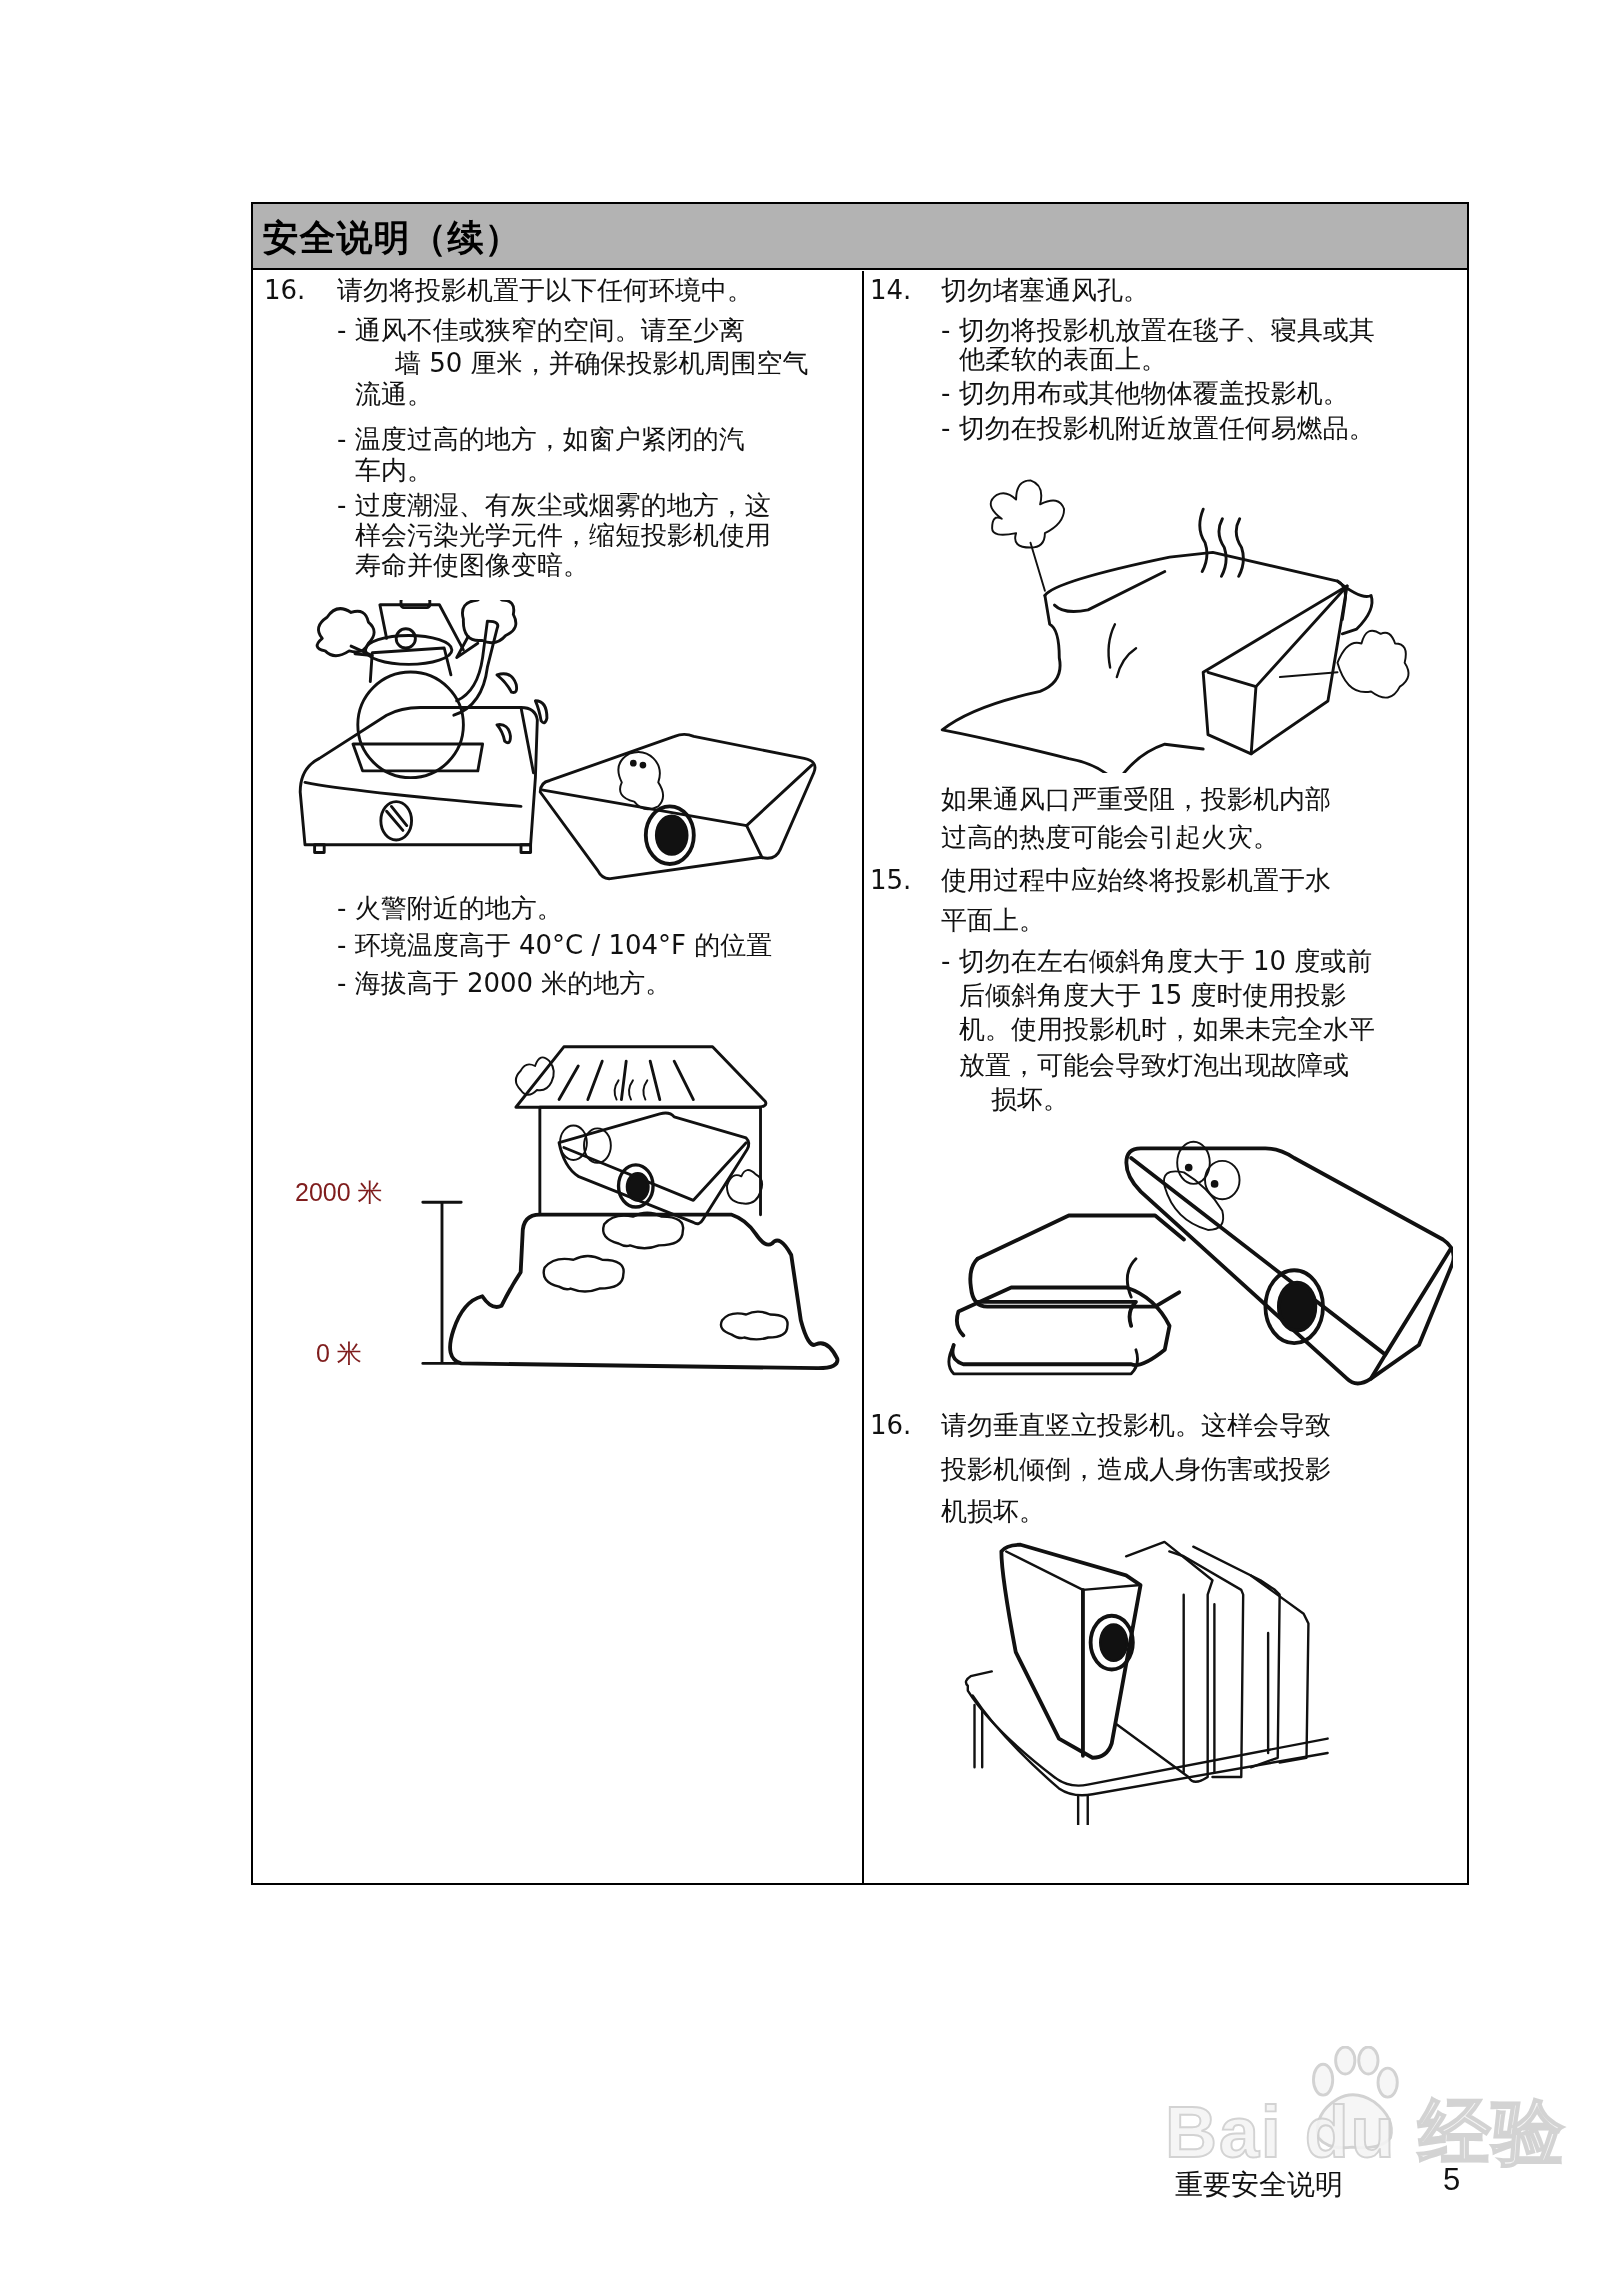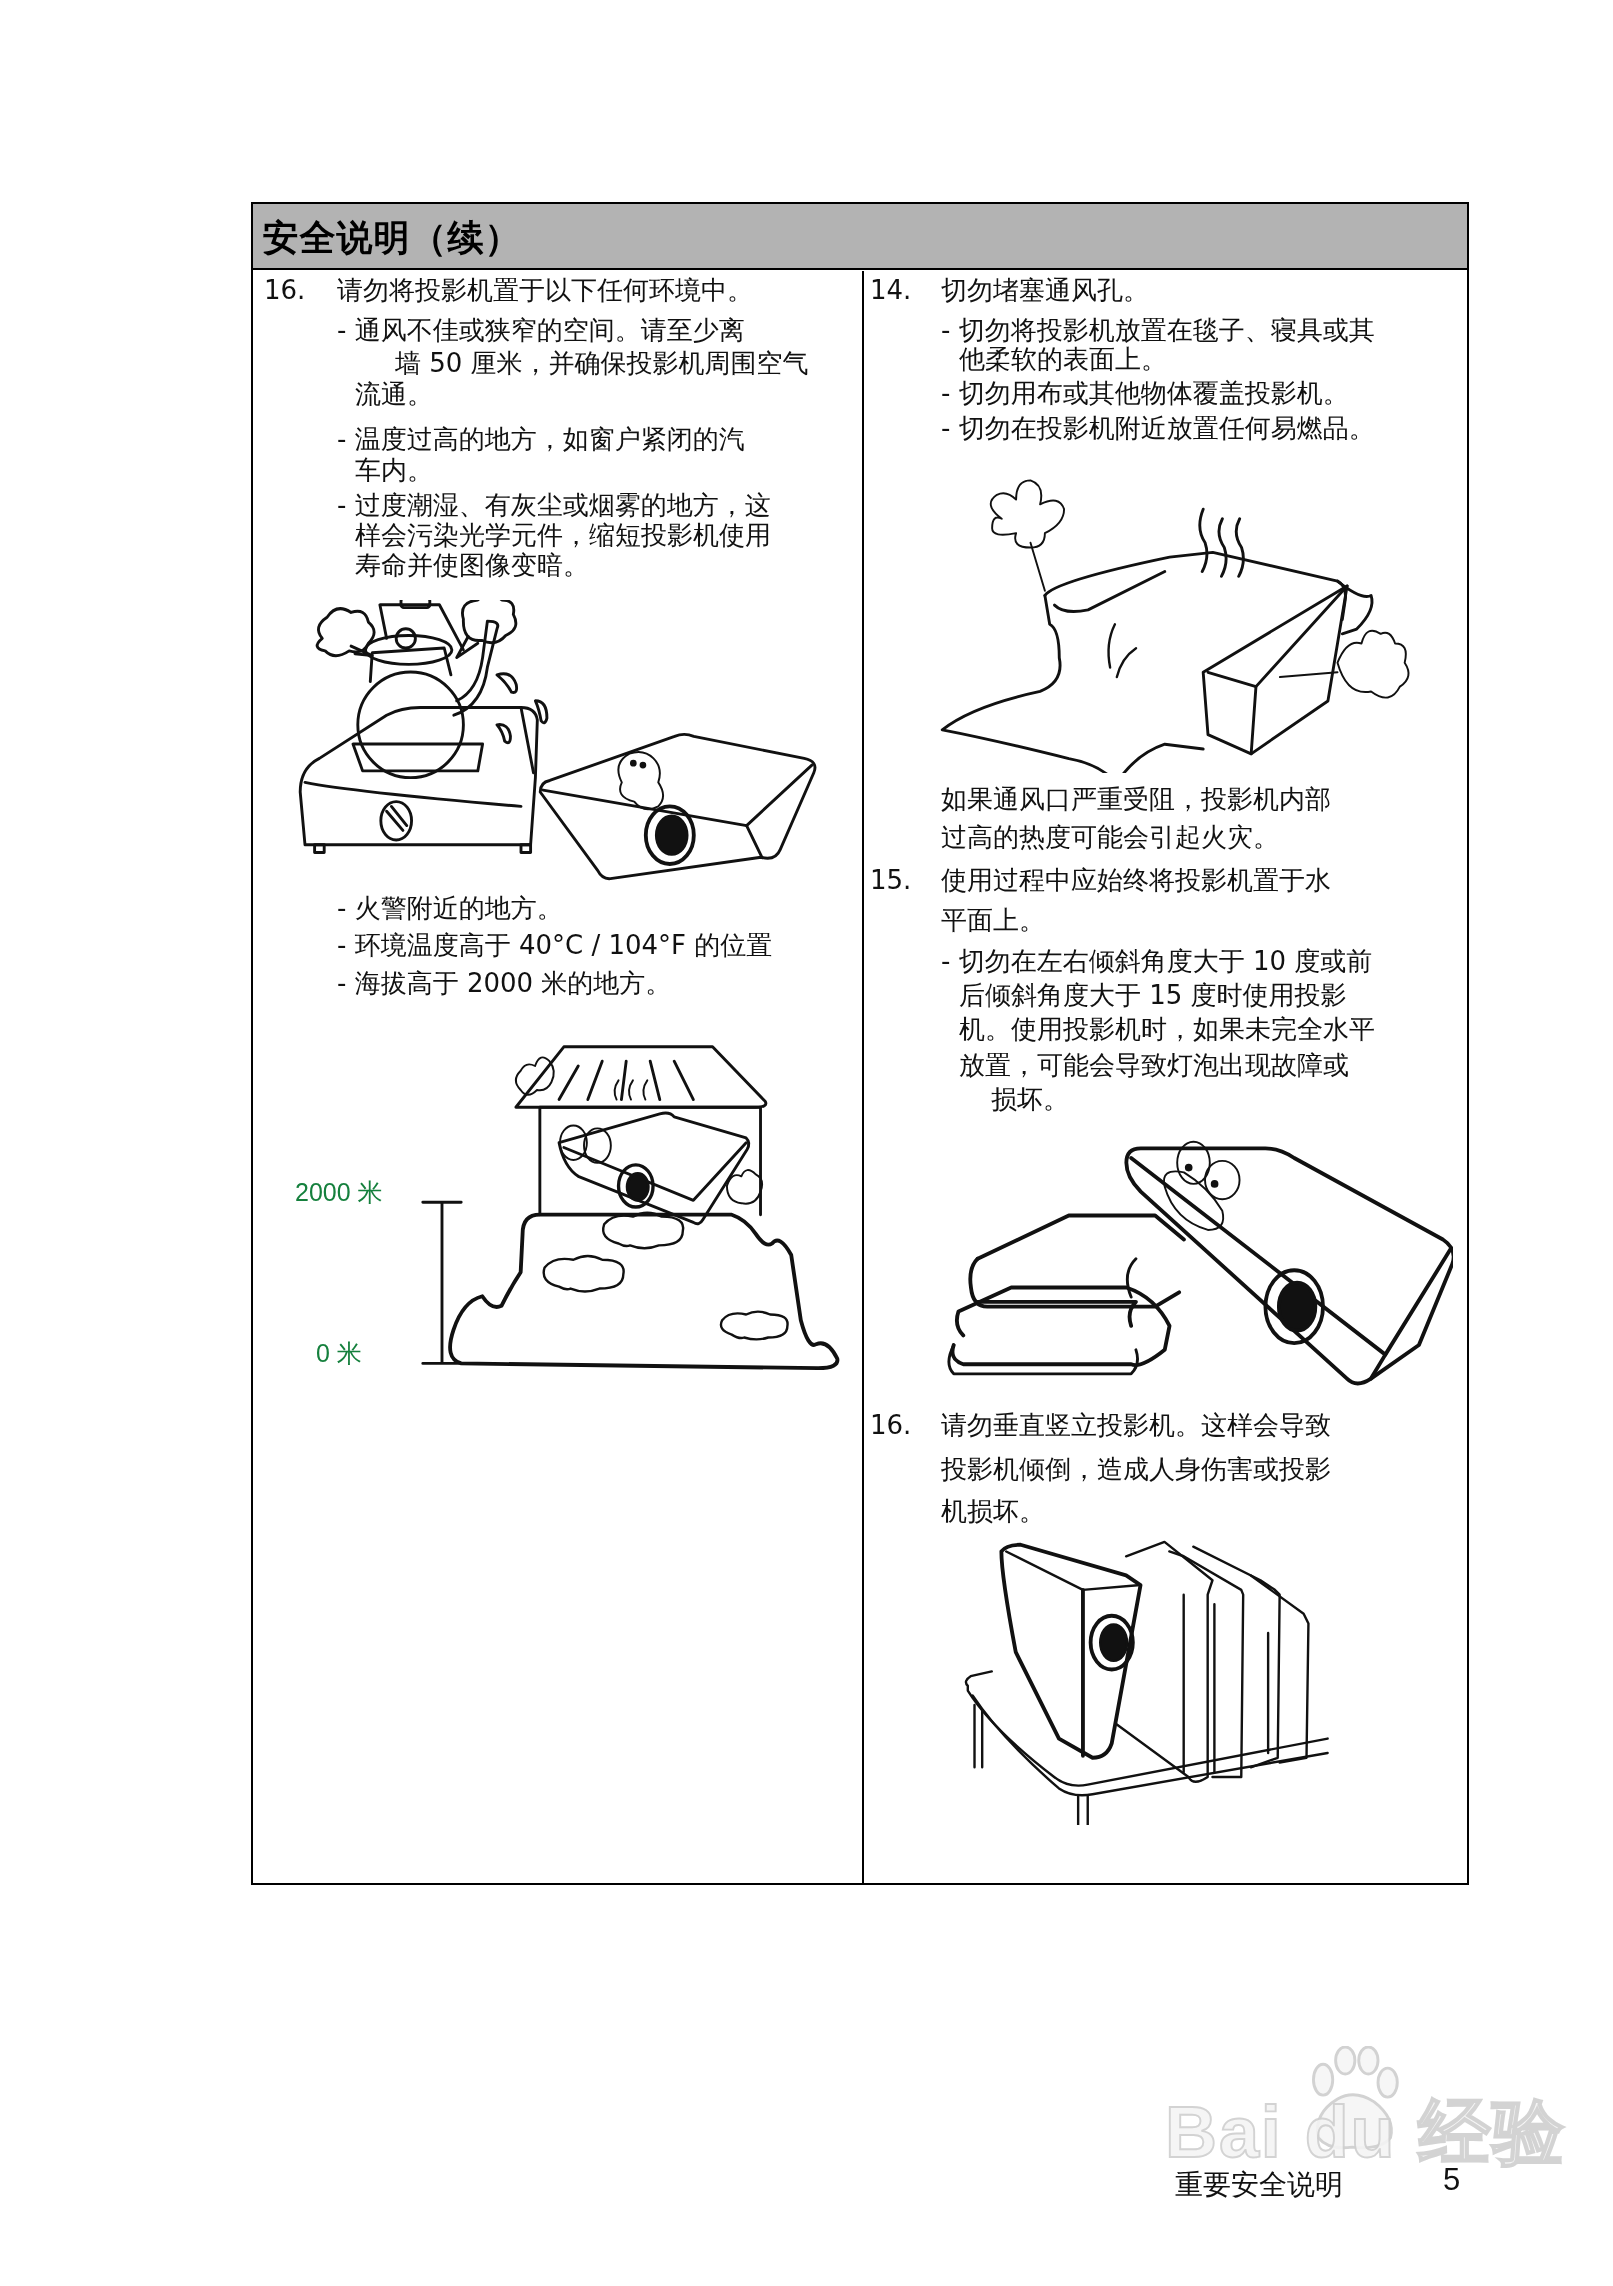--- a/index.html
+++ b/index.html
@@ -6,21 +6,21 @@
   body{width:1614px;height:2286px;position:relative;overflow:hidden;font-family:"DejaVu Sans","Liberation Sans",sans-serif;color:#111;}
   .page{position:absolute;left:12px;top:0;width:1610px;height:2286px;}
   .table{position:absolute;left:239px;top:202px;width:1218px;height:1683px;border:2.9px solid #000;box-sizing:border-box;}
   .thead{position:absolute;left:0;top:0;right:0;height:64px;background:#b3b3b3;border-bottom:2.9px solid #000;}
   .thead-title{position:absolute;left:9.6px;top:9.6px;font-size:36px;font-weight:bold;letter-spacing:1px;color:#000;}
   .divider{position:absolute;left:609px;top:67px;bottom:0;width:1.9px;background:#000;}
   .t{position:absolute;font-size:26px;line-height:31px;white-space:nowrap;color:#111;}
   .num{position:absolute;font-size:26px;line-height:31px;color:#111;}
   .illo{position:absolute;}
   .illo svg{width:100%;height:100%;display:block;}
-  .alt-label{position:absolute;font-family:"Liberation Sans",sans-serif;font-size:25px;color:#15803d;white-space:nowrap;}
+  .alt-label{position:absolute;font-family:"Liberation Sans",sans-serif;font-size:25px;color:#7f1d1d;white-space:nowrap;}
   .footer-title{position:absolute;left:1163px;top:2166px;font-size:28px;color:#111;white-space:nowrap;}
   .footer-page{position:absolute;left:1431px;top:2162px;font-family:"Liberation Sans",sans-serif;font-size:31px;color:#111;}
   .wm{position:absolute;color:#d8d8d8;font-family:"Liberation Sans",sans-serif;white-space:nowrap;opacity:.9;}
   .wm-main{left:1153px;top:2085px;font-size:72px;font-weight:bold;letter-spacing:1.9px;-webkit-text-stroke:1.9px #cfcfcf;color:#f4f4f4;}
   .wm-url{left:1149px;top:2166px;font-size:56px;-webkit-text-stroke:1.4px #d4d4d4;color:#f6f6f6;}
   .wm-paw{position:absolute;left:1287px;top:2046px;width:106px;height:106px;}
 </style>
 </head>
 <body>
 

